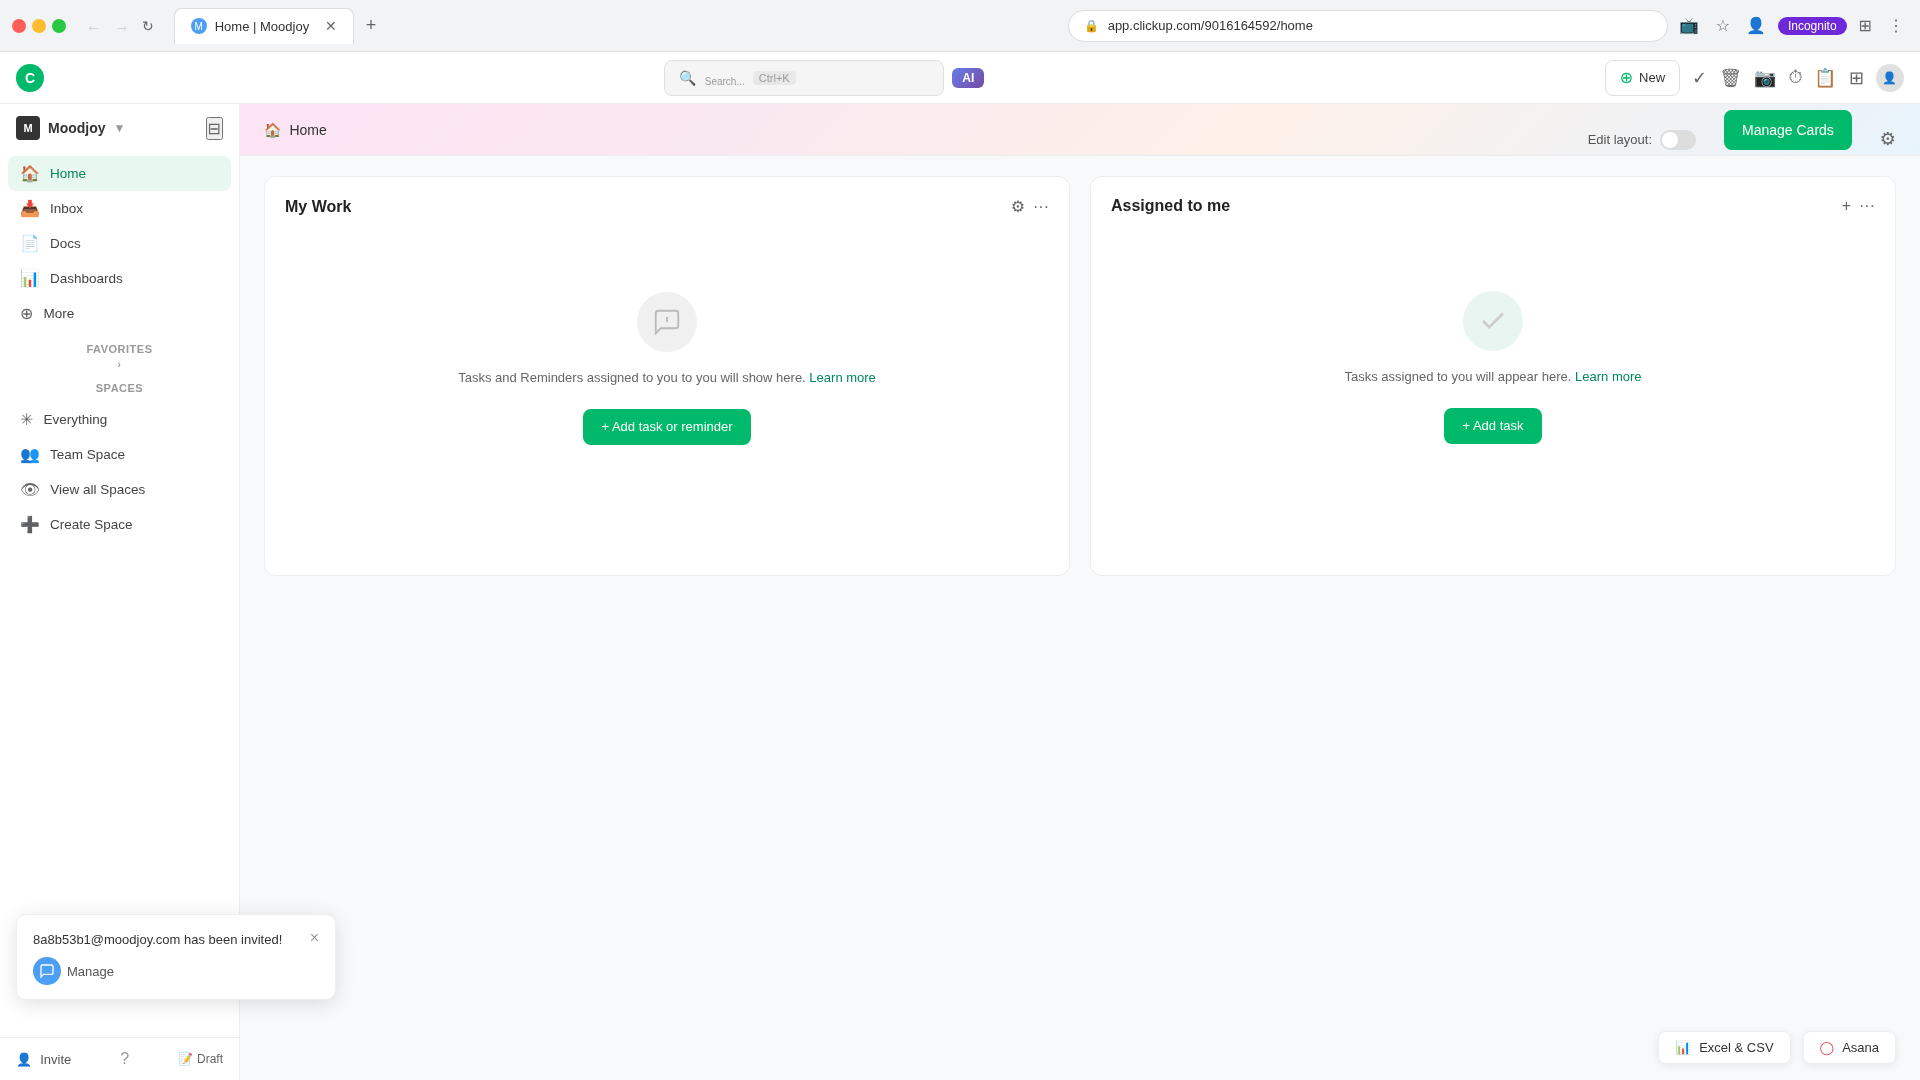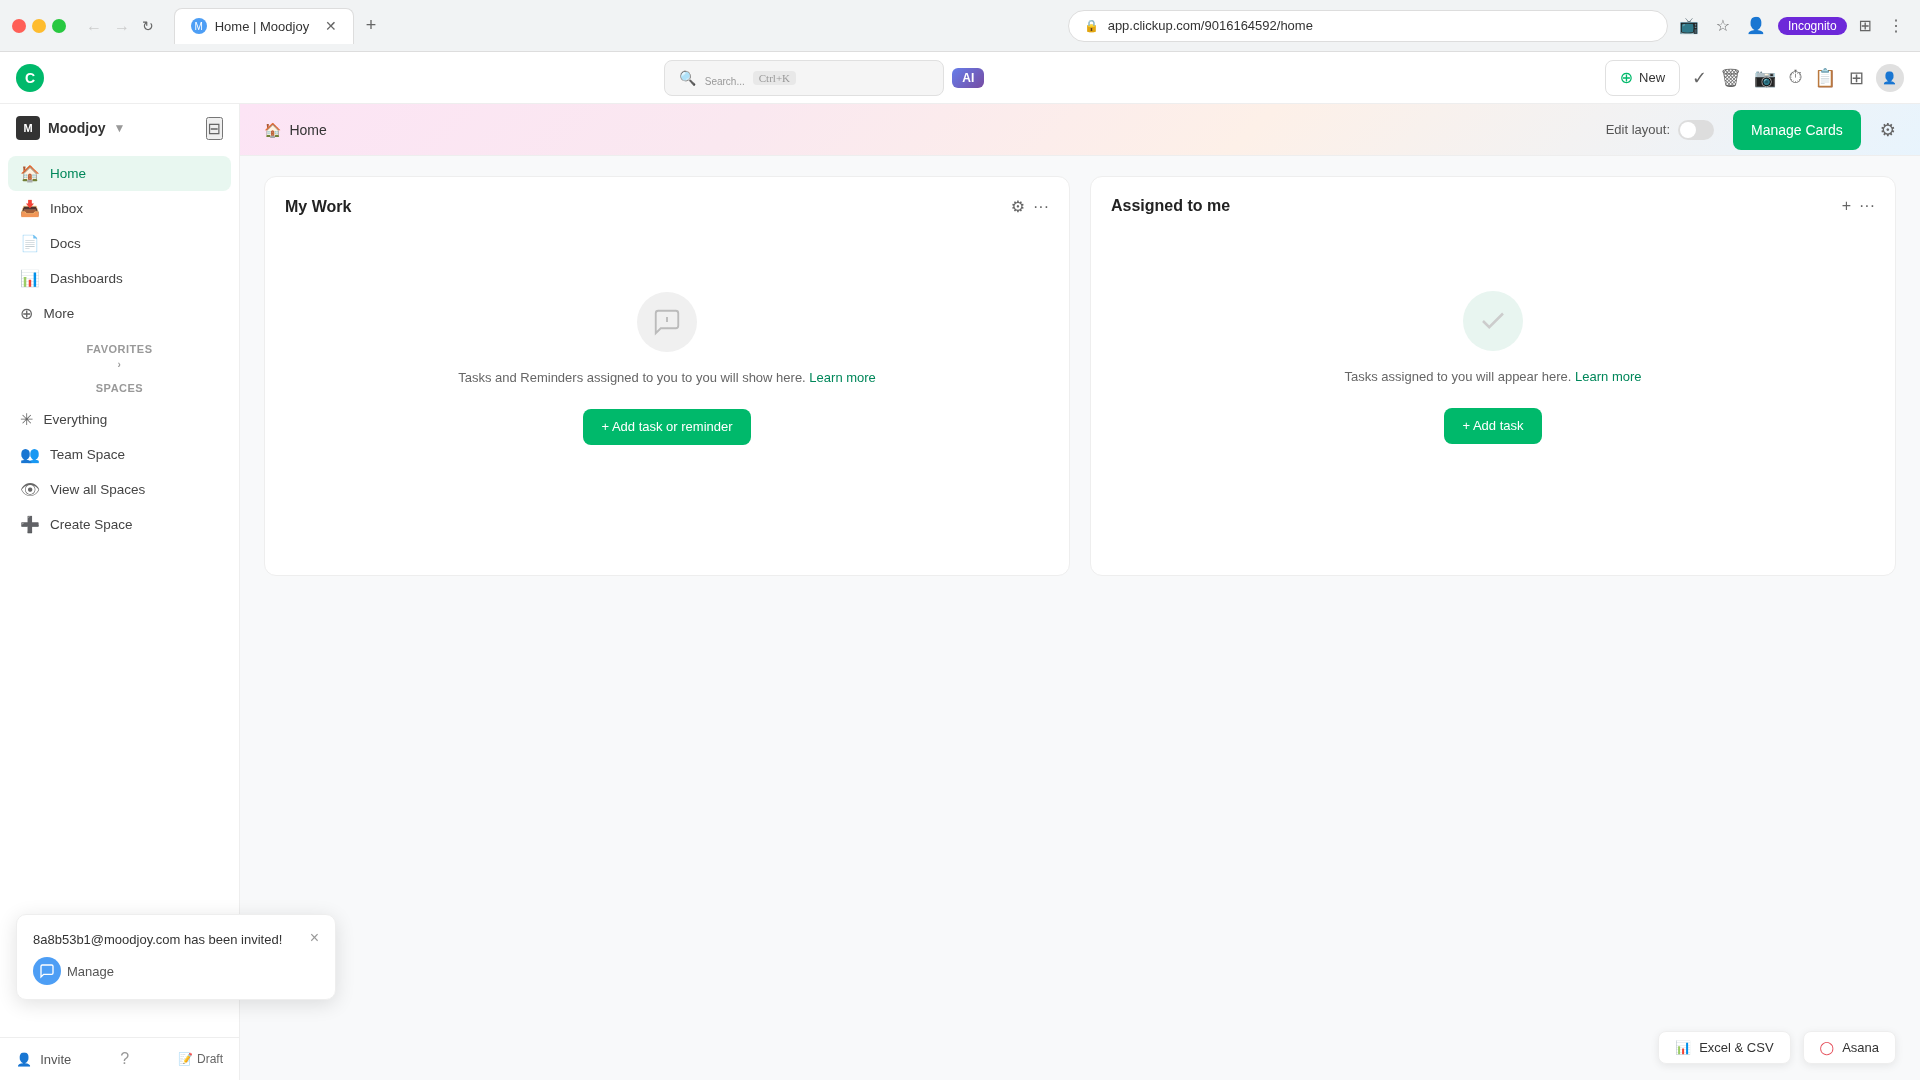--- a/index.html
+++ b/index.html
@@ -29,21 +29,21 @@
 
     
     .app { display: flex; flex-direction: column; height: calc(1080px - 52px); }
 
     
     .topbar { height: 52px; background: #fff; border-bottom: 1px solid #eee; display: flex; align-items: center; justify-content: space-between; padding: 0 16px; }
     .topbar-left { display: flex; align-items: center; gap: 12px; }
     .topbar-center { display: flex; align-items: center; gap: 8px; }
     .search-bar { display: flex; align-items: center; gap: 8px; background: #f5f5f5; border: 1px solid #e0e0e0; border-radius: 8px; padding: 6px 14px; width: 280px; height: 36px; cursor: pointer; }
     .search-bar-text { font-size: 10px; color: #999; margin-top: 7px; }
-    .search-shortcut { font-size: 11px; color: #999; background: #e8e8e8; border-radius: 4px; padding: 1px 6px; font-family: Liberation Serif, serif; }
+    .search-shortcut { font-size: 11px; color: #999; background: #e8e8e8; border-radius: 4px; padding: 1px 6px; }
     .ai-badge { background: linear-gradient(135deg, #667eea 0%, #764ba2 100%); color: white; border-radius: 6px; padding: 3px 10px; font-size: 12px; font-weight: 600; }
     .topbar-right { display: flex; align-items: center; gap: 12px; }
     .new-btn { display: flex; align-items: center; gap: 6px; background: #fff; border: 1px solid #e0e0e0; border-radius: 8px; padding: 6px 14px; font-size: 13px; cursor: pointer; color: #333; height: 36px; }
     .new-btn-icon { color: #00b96b; font-size: 16px; }
     .topbar-icon { font-size: 18px; color: #666; cursor: pointer; }
 
     
     .main-area { display: flex; flex: 1; overflow: hidden; }
 
     
@@ -67,21 +67,21 @@
     .invite-btn { display: flex; align-items: center; gap: 8px; color: #555; font-size: 13px; cursor: pointer; }
     .help-icon { color: #999; cursor: pointer; font-size: 16px; }
     .draft-indicator { font-size: 12px; color: #666; display: flex; align-items: center; gap: 4px; }
 
     
     .content { flex: 1; background: #f8f9fa; overflow-y: auto; }
 
     
     .content-header { background: linear-gradient(135deg, #fce4f5 0%, #fae8f0 30%, #fdf0e8 60%, #e8f4fd 100%); padding: 0 24px; height: 52px; display: flex; align-items: center; justify-content: space-between; border-bottom: 1px solid #eee; }
     .breadcrumb { display: flex; align-items: center; gap: 8px; font-size: 14px; color: #333; }
-    .header-actions { display: flex; align-items: center; gap: 19px; }
+    .header-actions { display: flex; align-items: flex-end; gap: 28px; }
     .edit-layout-toggle { display: flex; align-items: center; gap: 8px; font-size: 13px; color: #555; }
     .toggle-switch { width: 36px; height: 20px; background: #ddd; border-radius: 10px; position: relative; cursor: pointer; }
     .toggle-knob { position: absolute; top: 2px; left: 2px; width: 16px; height: 16px; background: white; border-radius: 50%; transition: left 0.2s; }
     .manage-cards-btn { background: #00b96b; color: white; border: none; border-radius: 8px; padding: 8px 18px; font-size: 14px; font-weight: 500; cursor: pointer; height: 40px; }
     .settings-icon { color: #666; font-size: 18px; cursor: pointer; }
 
     
     .welcome-banner { background: linear-gradient(135deg, #fce4f5 0%, #fae8f0 30%, #fdf0e8 60%, #e8f4fd 100%); padding: 24px 28px 20px; }
     .greeting { font-size: 28px; font-weight: 700; color: #222; }
 

